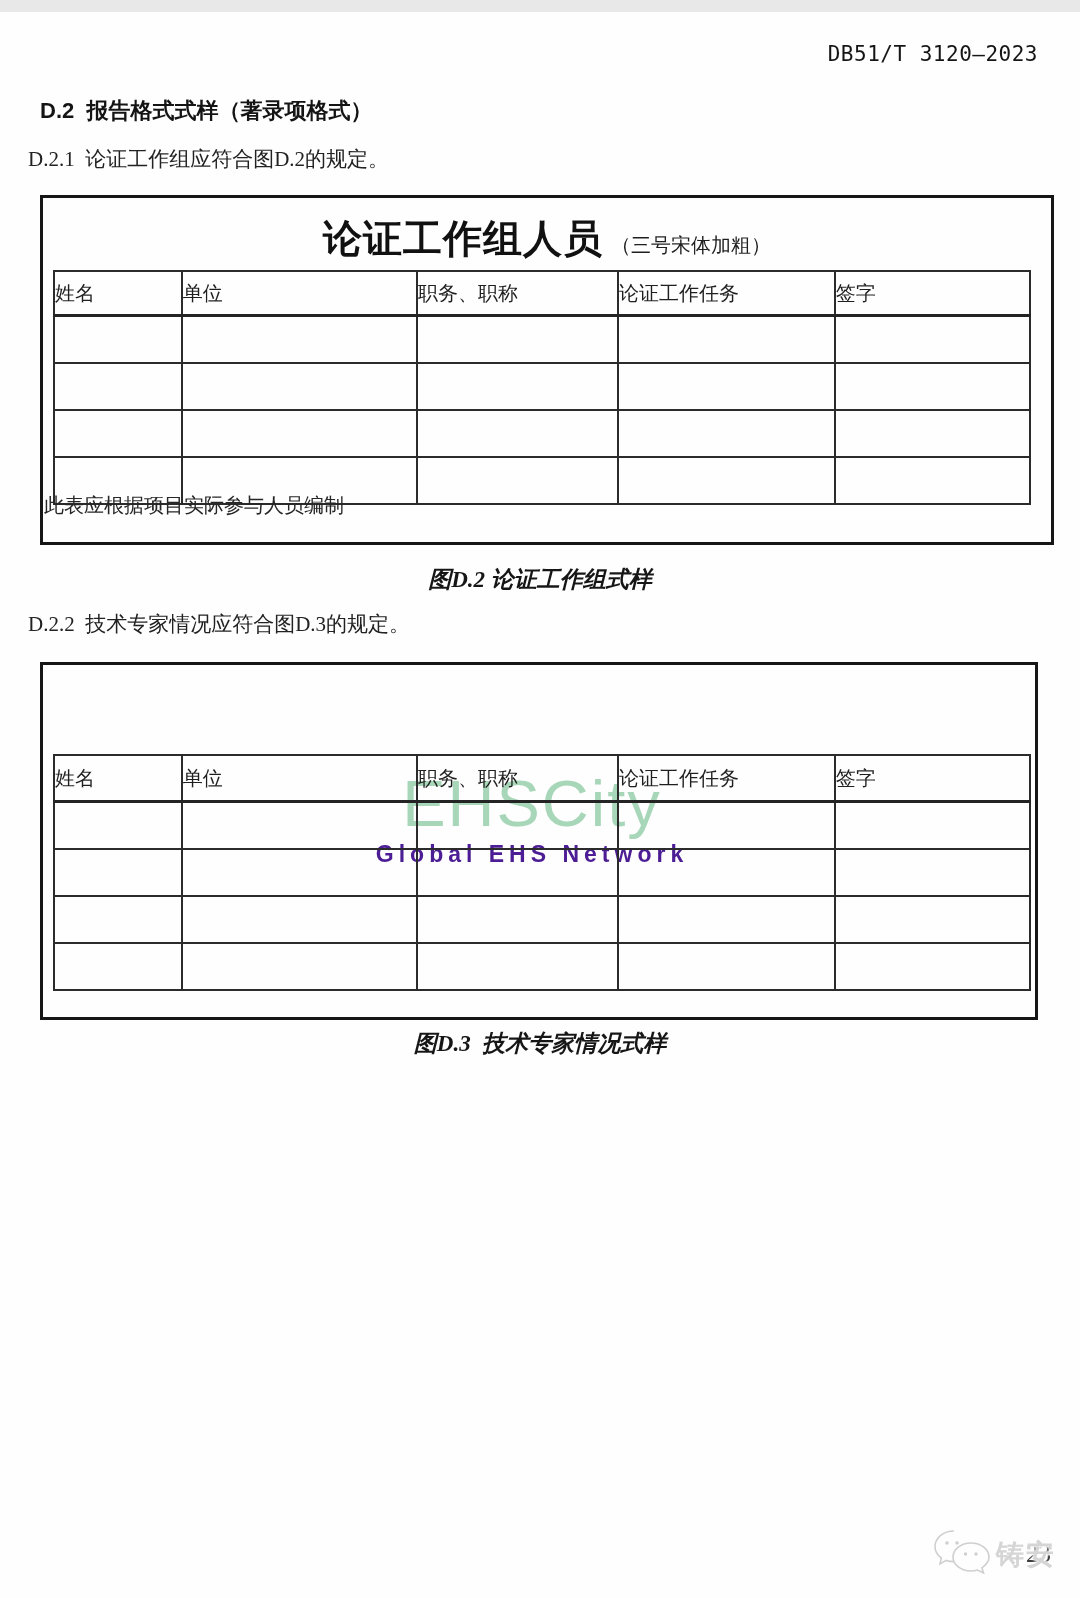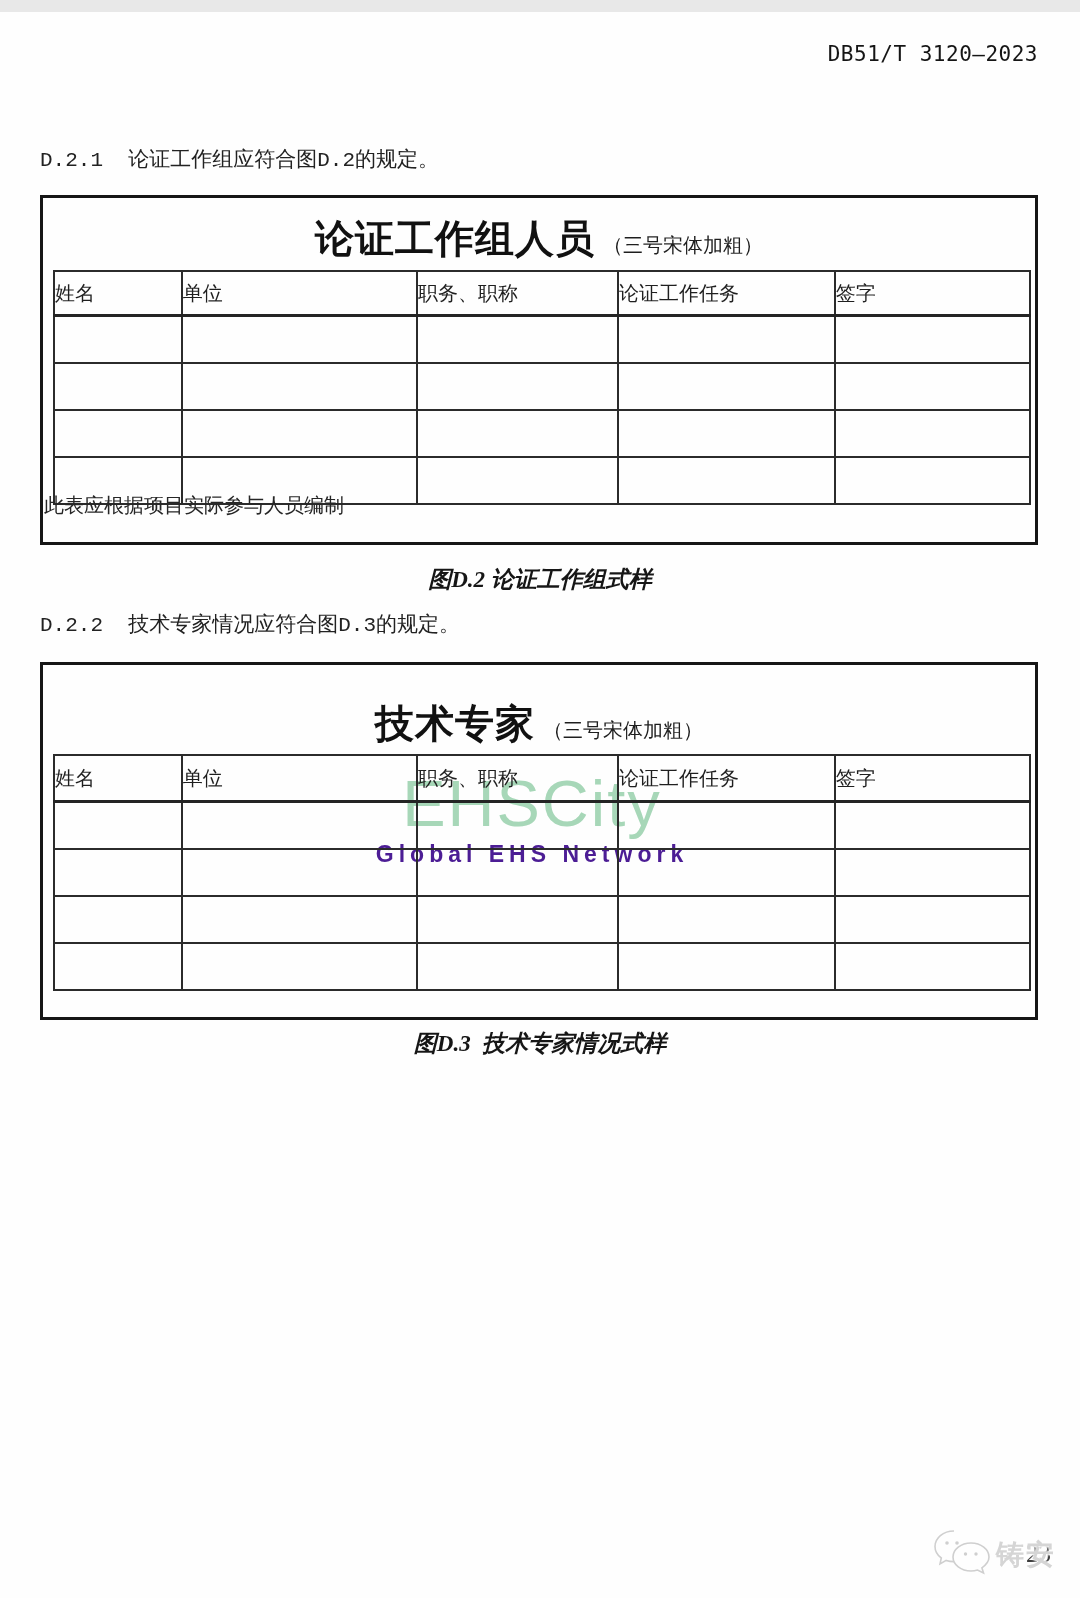--- a/index.html
+++ b/index.html
@@ -18,30 +18,30 @@
   }
 
   .heading {
     position:absolute; left:40px; font-size:22px; font-weight:bold;
     white-space:pre; color:#141414;
     font-family:"Liberation Sans","DejaVu Sans",sans-serif;
   }
   .h-d2 { top:84px; }
 
   .clause {
-    position:absolute; left:40px; font-size:21px; white-space:pre; color:#222;font-family:Liberation Mono, monospace;
+    position:absolute; left:28px; font-size:21px; white-space:pre; color:#222;
   }
   .c-d21 { top:133px; }
   .c-d22 { top:598px; }
 
   .figure-box {
     position:absolute; left:40px; width:992px;
     border:3px solid #161616; background:#fefefe;
   }
-  .fig1 { top:183px; height:344px; }
+  .fig1 { top:183px; height:344px;padding-left:16px; }
   .fig2 { top:650px; height:352px; }
 
   .fig-title {
     position:absolute; left:0; right:0; text-align:center;
     white-space:nowrap; z-index:2;
   }
   .fig1 .fig-title { top:14px; }
   .fig2 .fig-title { top:32px; }
   .fig-title-main {
     font-size:39px; font-weight:bold; letter-spacing:1px; color:#111;
@@ -108,20 +108,21 @@
     text-shadow:0 0 3px #ffffff, 1px 1px 2px #ffffff;
   }
 </style>
 </head>
 <body>
 
 <div class="page">
 
   <div class="doc-code">DB51/T 3120—2023</div>
 
+  <div class="heading h-d2">D.2  报告格式式样（著录项格式）</div>
 
   <div class="clause c-d21">D.2.1  论证工作组应符合图D.2的规定。</div>
 
   <div class="figure-box fig1">
     <div class="fig-title">
       <span class="fig-title-main">论证工作组人员</span><span class="fig-title-note">（三号宋体加粗）</span>
     </div>
     <table class="blank-table">
       <colgroup>
         <col style="width:13.1%">
@@ -174,23 +175,20 @@
   </div>
 
   <div class="caption cap1">图D.2 论证工作组式样</div>
 
   <div class="clause c-d22">D.2.2  技术专家情况应符合图D.3的规定。</div>
 
   <div class="figure-box fig2">
     <div class="wm-ehs">
       <div class="wm-main" style="color: rgb(167, 215, 184);">EHSCity</div>
       <div class="wm-sub" style="color: #4c1d95;">Global EHS Network</div>
-    </div>
-    <div class="fig-title">
-      <span class="fig-title-main">技术专家</span><span class="fig-title-note">（三号宋体加粗）</span>
     </div>
     <table class="blank-table">
       <colgroup>
         <col style="width:13.1%">
           <col style="width:24.1%">
           <col style="width:20.6%">
           <col style="width:22.2%">
           <col style="width:20%">
       </colgroup>
       <thead>

